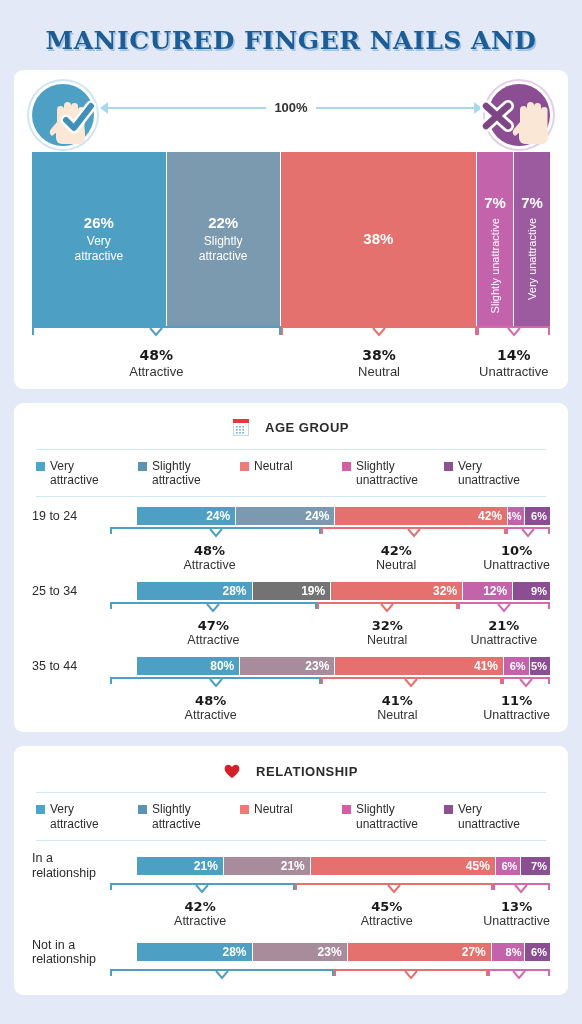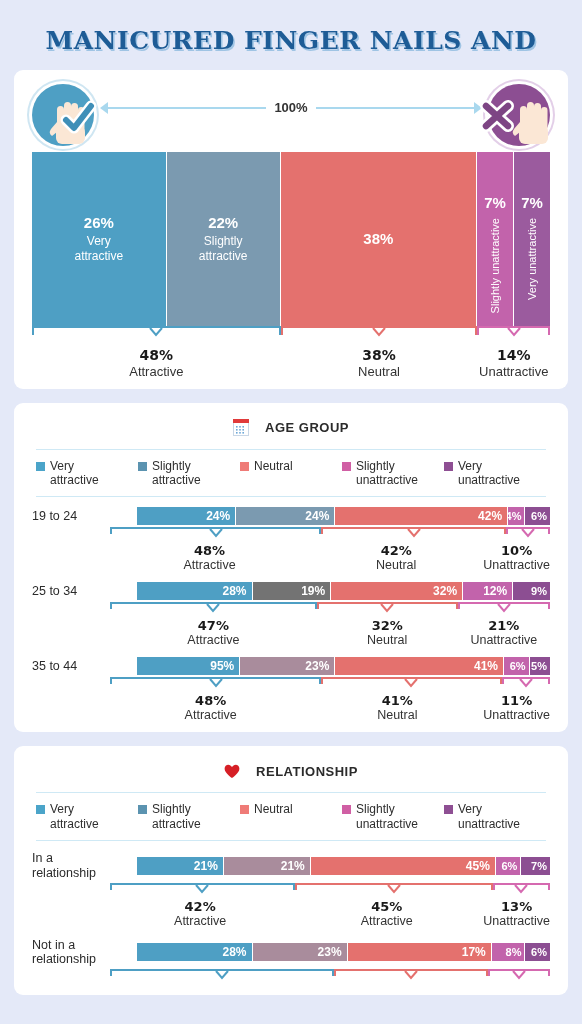--- a/index.html
+++ b/index.html
@@ -564,21 +564,21 @@
               </div>
             </div>
           </div>
         </div>
         <div class="grp-row">
           <div class="grp-line">
             <div class="grp-label">35 to 44</div>
             <div class="grp-barwrap">
               <div class="mini-bar">
                 <div class="mini-seg" style="flex: 25 1 0%; background: rgb(78, 159, 196);">
-                  <span>95%</span>
+                  <span>80%</span>
                 </div>
                 <div class="mini-seg" style="flex: 23 1 0%; background: rgb(169, 140, 156);">
                   <span>23%</span>
                 </div>
                 <div class="mini-seg" style="flex: 41 1 0%; background: rgb(228, 113, 110);">
                   <span>41%</span>
                 </div>
                 <div class="mini-seg tiny" style="flex: 6 1 0%; background: rgb(194, 99, 171);">
                   <span>6%</span>
                 </div>
@@ -757,21 +757,21 @@
             <div class="grp-label">Not in a<br>relationship</div>
             <div class="grp-barwrap">
               <div class="mini-bar">
                 <div class="mini-seg" style="flex: 28 1 0%; background: rgb(78, 159, 196);">
                   <span>28%</span>
                 </div>
                 <div class="mini-seg" style="flex: 23 1 0%; background: rgb(169, 140, 156);">
                   <span>23%</span>
                 </div>
                 <div class="mini-seg" style="flex: 35 1 0%; background: rgb(228, 113, 110);">
-                  <span>17%</span>
+                  <span>27%</span>
                 </div>
                 <div class="mini-seg tiny" style="flex: 8 1 0%; background: rgb(194, 99, 171);">
                   <span>8%</span>
                 </div>
                 <div class="mini-seg tiny" style="flex: 6 1 0%; background: rgb(140, 78, 146);">
                   <span>6%</span>
                 </div>
               </div>
             </div>
           </div>

